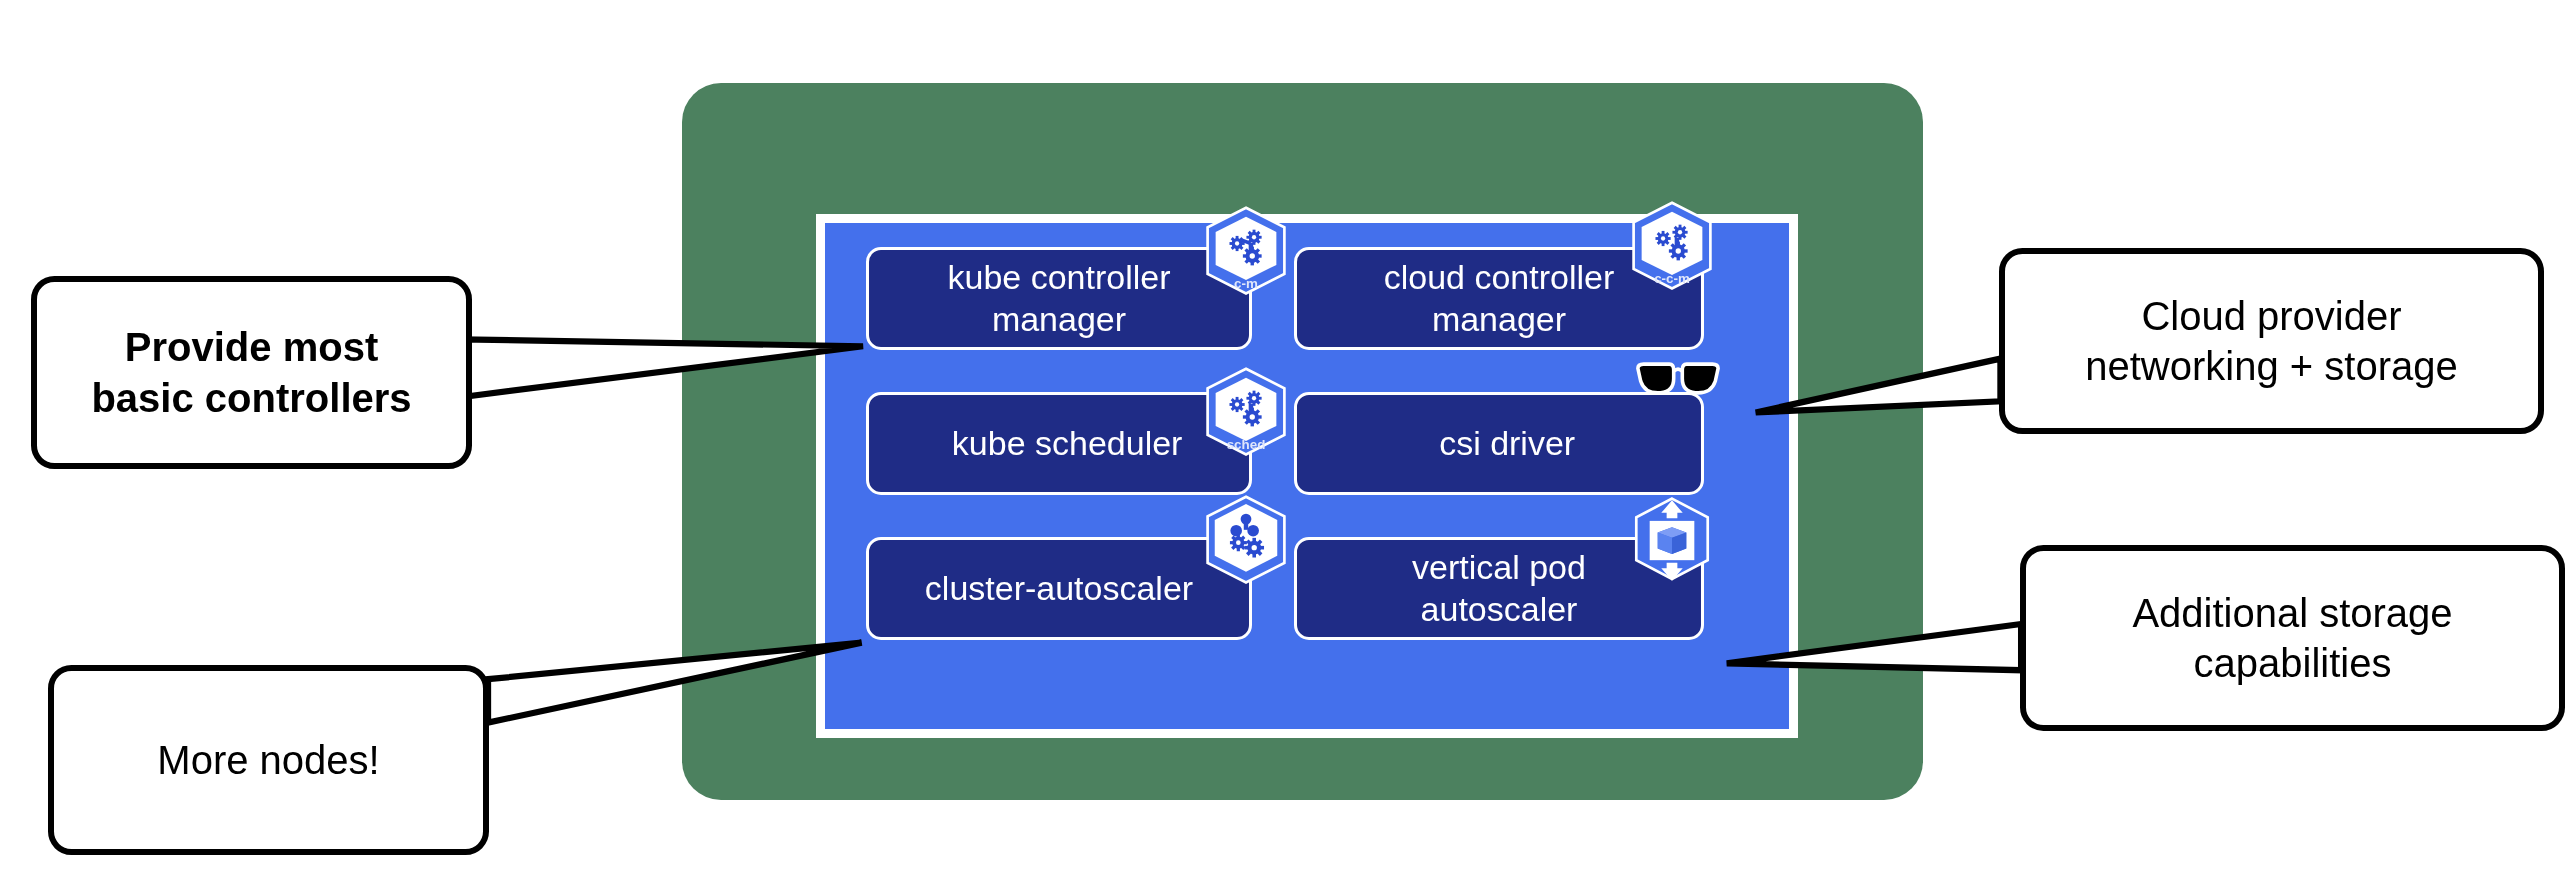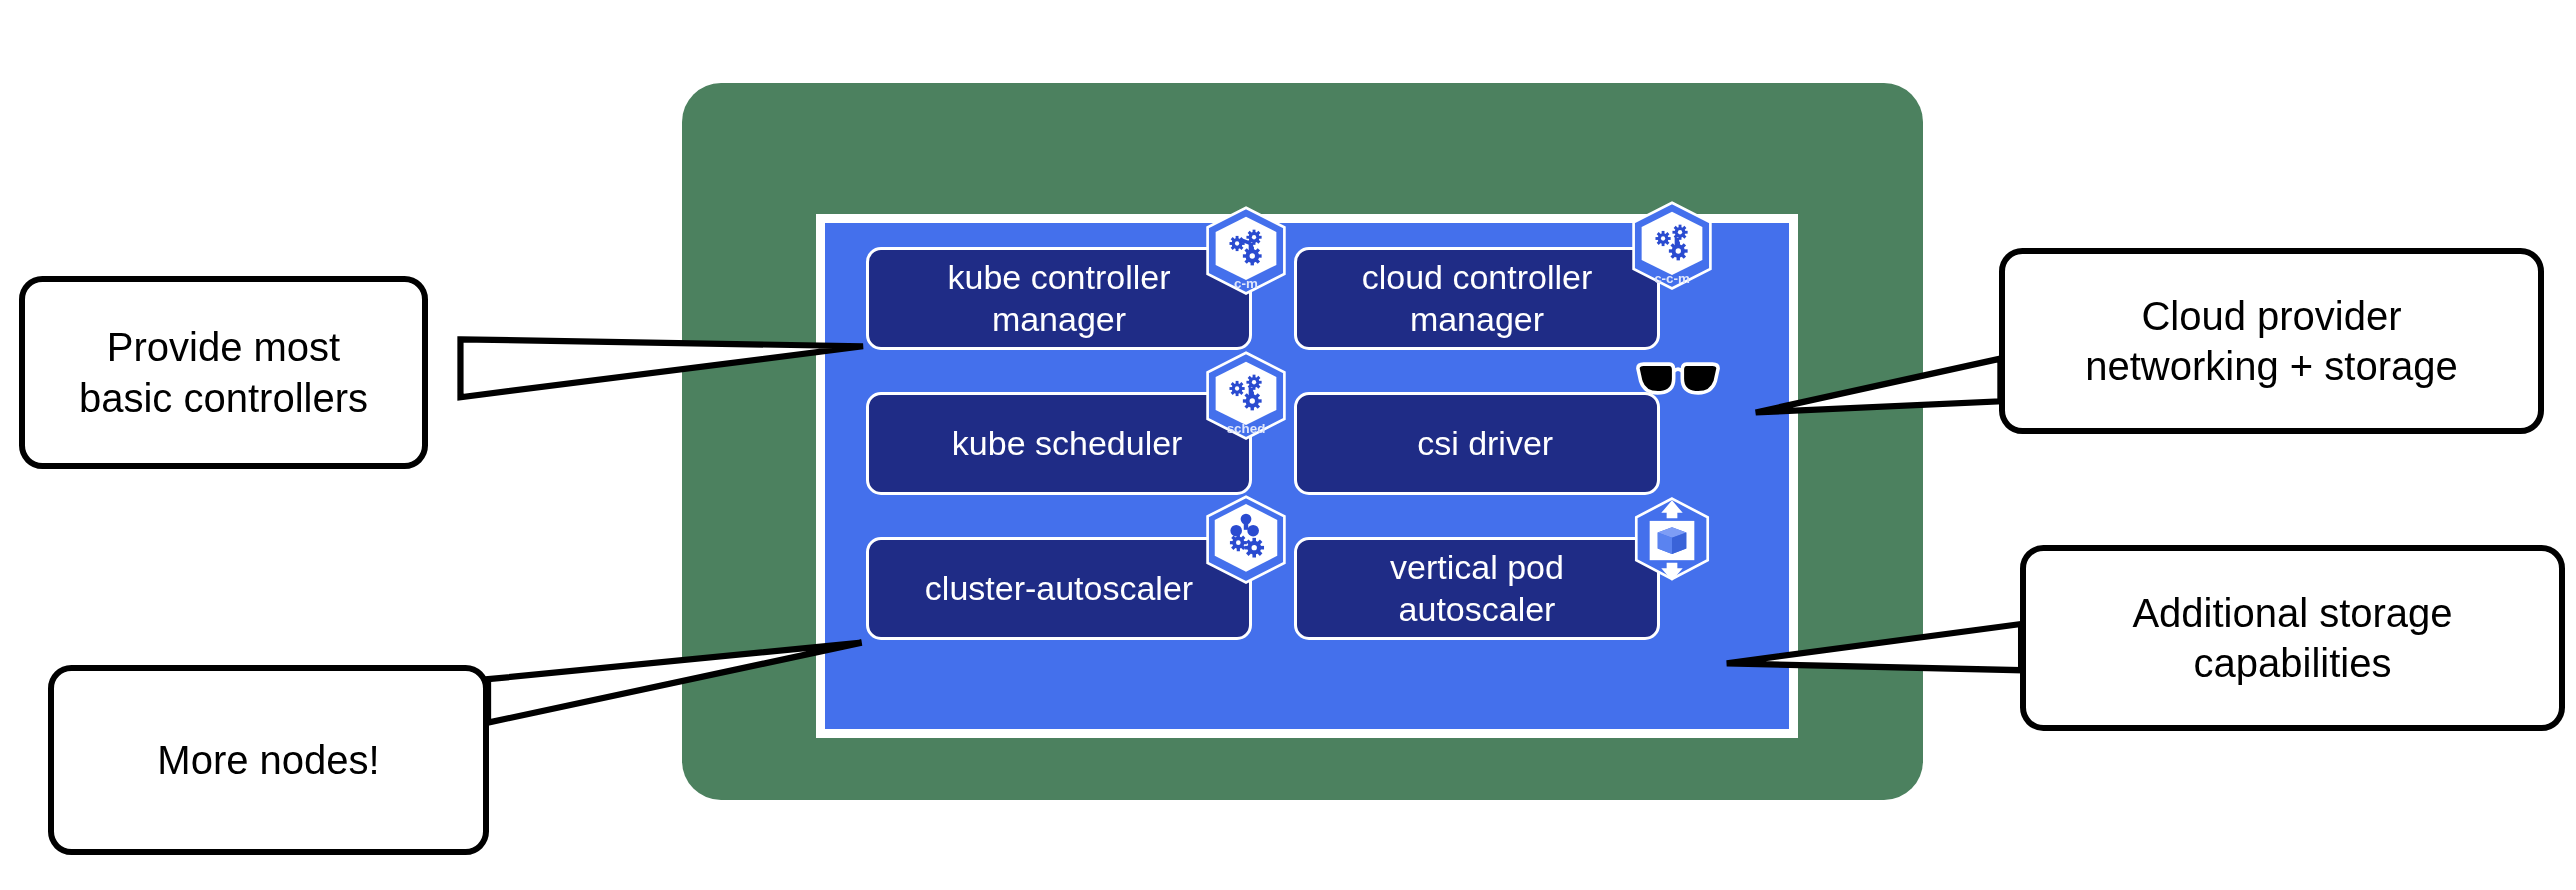--- a/index.html
+++ b/index.html
@@ -71,38 +71,38 @@
     justify-content: center;
     text-align: center;
     color: #ffffff;
     font-size: 34px;
     line-height: 1.22;
     padding: 4.1px 9.7px;
   }
   .component .label { display: block; }
 
   .col-left  { left: 41px;  width: 386px; }
-  .col-right { left: 469px; width: 366px; }
+  .col-right { left: 469px; width: 410px; }
   .row-1 { top: 24px;  height: 103px; }
   .row-2 { top: 169px; height: 103px; padding-left: 26px; }
   .row-3 { top: 314px; height: 103px; }
 
   
   .k8s-badge {
     position: absolute;
     width: 90px;
     height: 100px;
     z-index: 5;
     pointer-events: none;
   }
   .k8s-badge svg { width: 100%; height: 100%; display: block; }
 
   .badge-cm    { left: 376px; top: -17px; }
   .badge_ccm   { left: 802px; top: -22px; }
-  .badge-sched { left: 376px; top: 128px; }
+  .badge-sched { left: 376px; top: 144px; }
   .badge-ca    { left: 376px; top: 272px; }
   .badge-vpa   { left: 802px; top: 272px; }
 
   
   #sunglasses-icon {
     position: absolute;
     left: 810px;
     top: 135px;
     width: 86px;
     height: 48px;
@@ -122,21 +122,21 @@
     justify-content: center;
     text-align: center;
     color: #000000;
     font-size: 40px;
     line-height: 1.26;
     padding: 6.9px 15px;
     z-index: 20;
   }
   .callout .text { display: block; }
 
-  #callout-controllers   { left: 19px;   top: 276px;  width: 409px; height: 193px; }
+  #callout-controllers   { left: 31px;   top: 276px;  width: 441px; height: 193px; font-weight: bold; }
   #callout-more-nodes    { left: 48px;   top: 665px;  width: 441px; height: 190px; }
   #callout-cloud         { left: 1999px; top: 248px;  width: 545px; height: 186px; }
   #callout-scaling       { left: 2020px; top: 545px;  width: 545px; height: 186px; }
 
   
   #tail-layer {
     position: absolute;
     left: 0; top: 0;
     width: 2576px;
     height: 891px;

